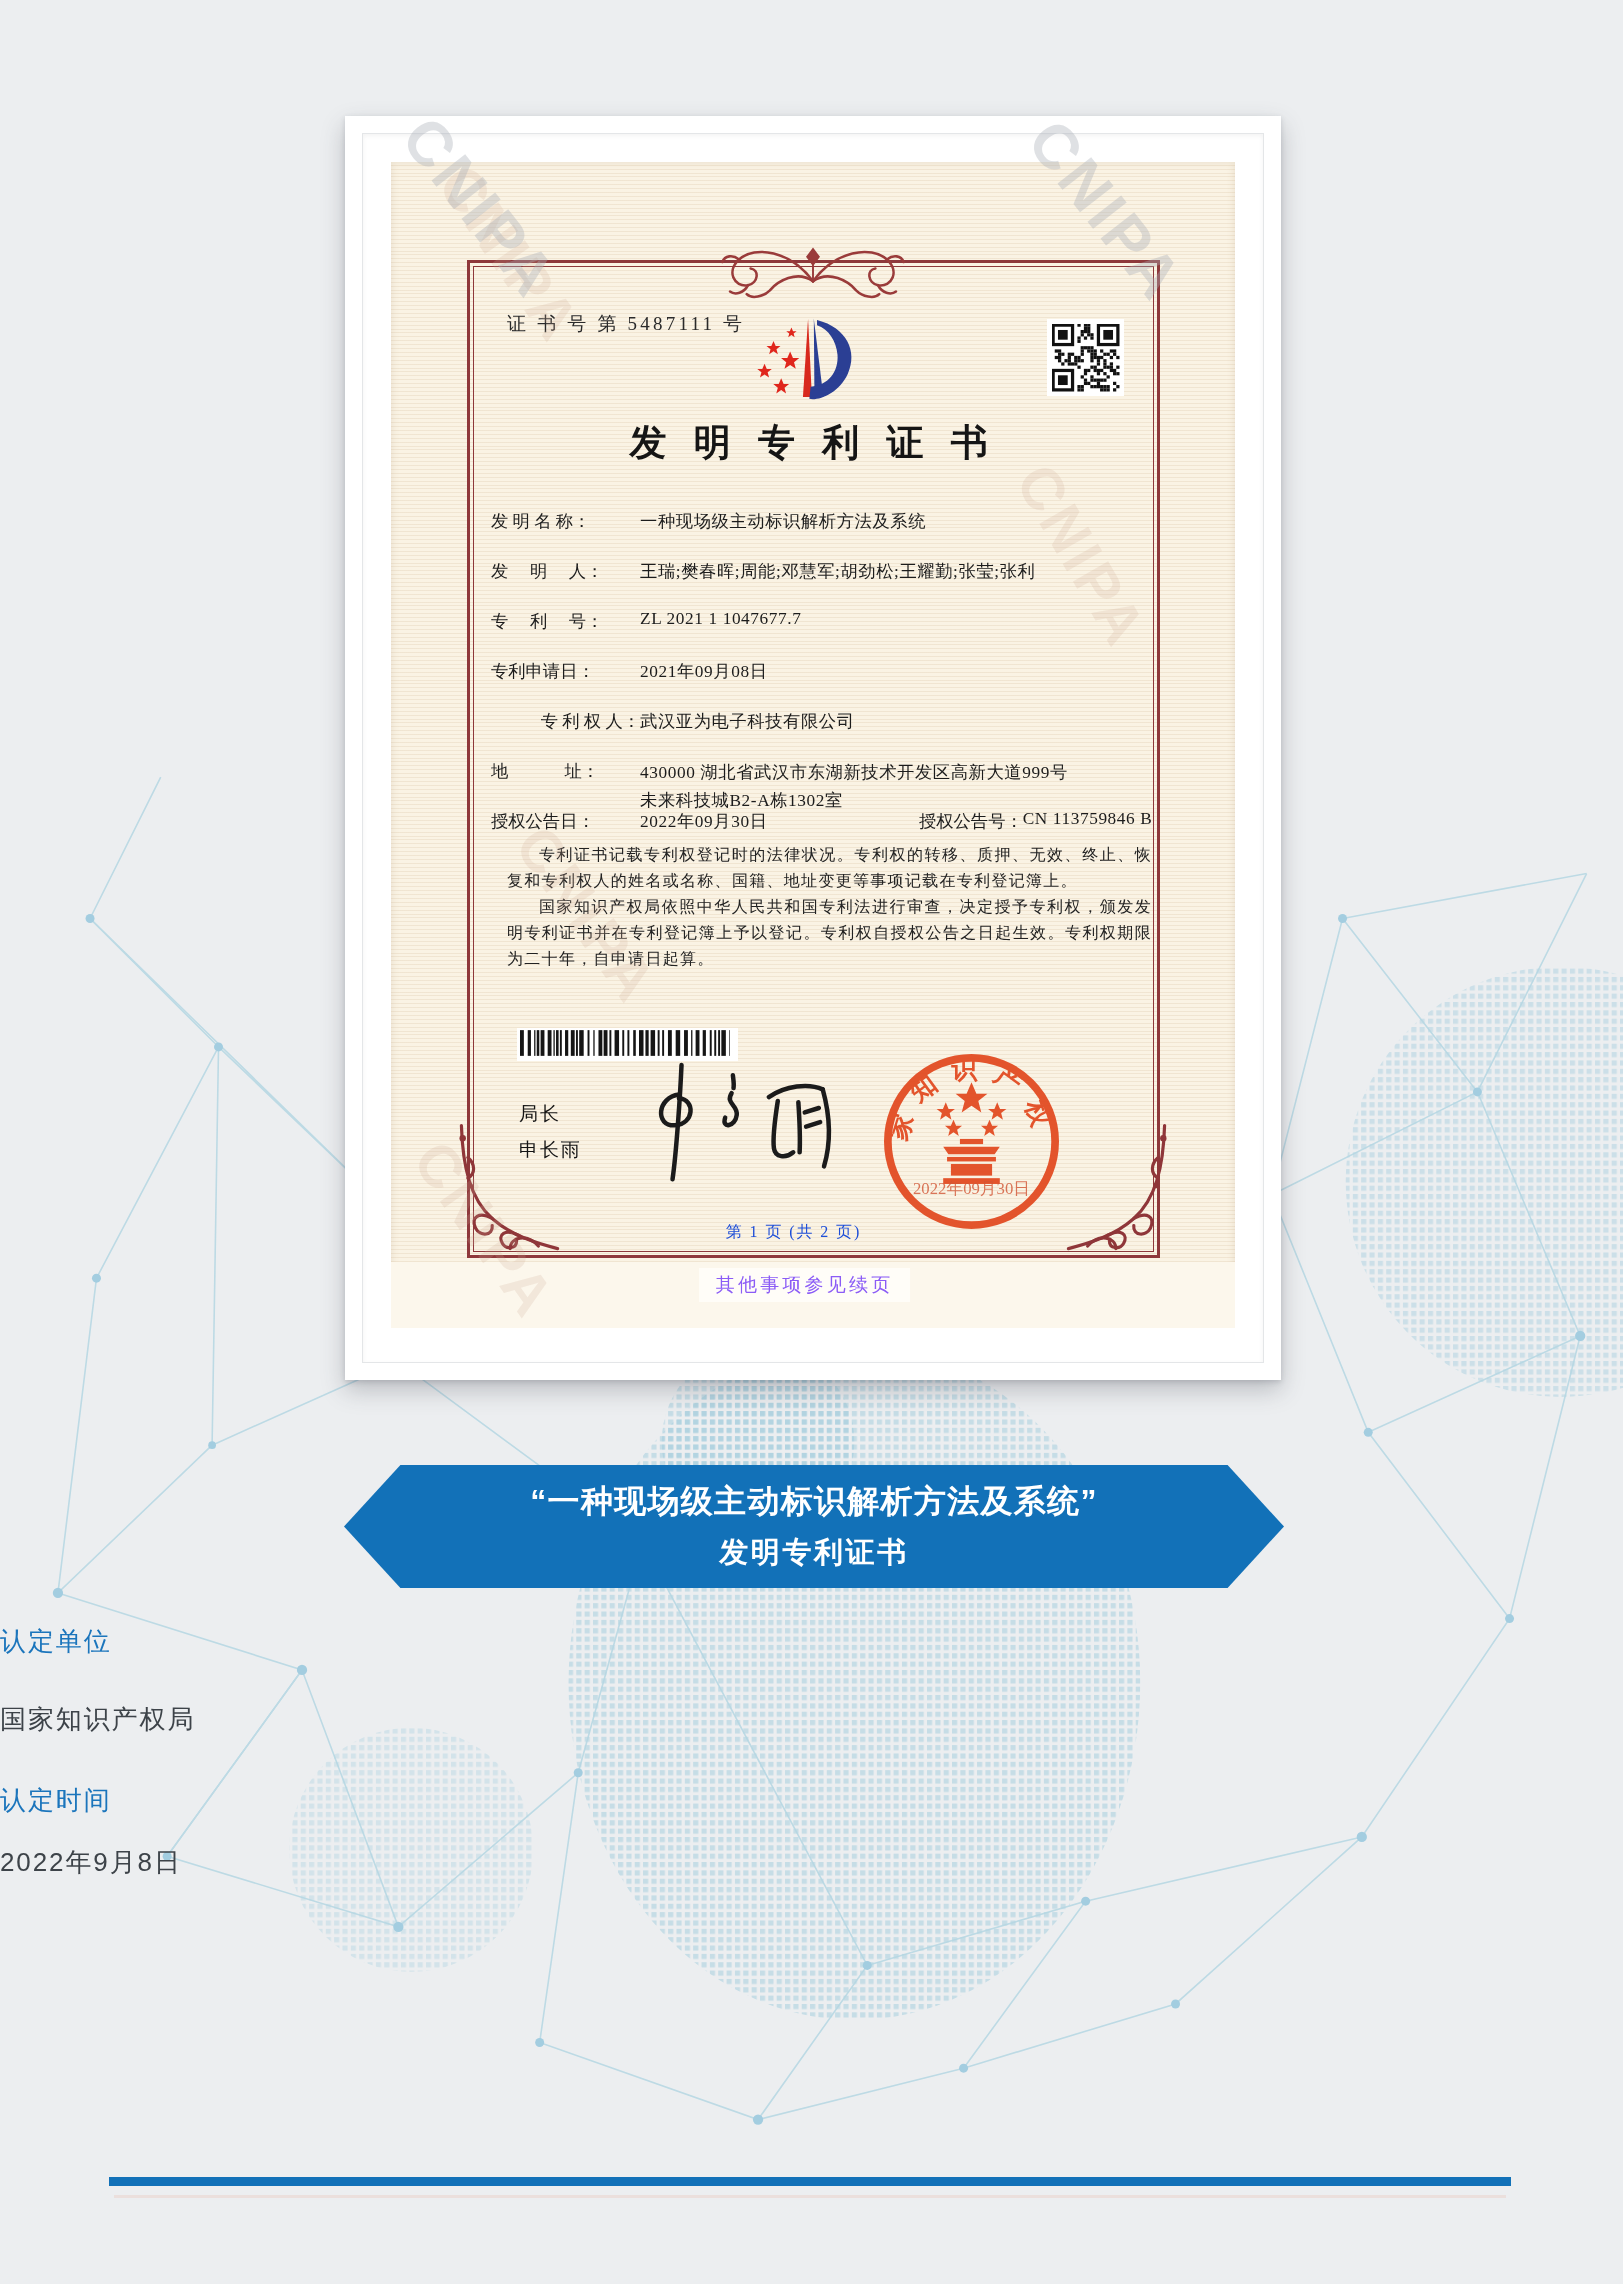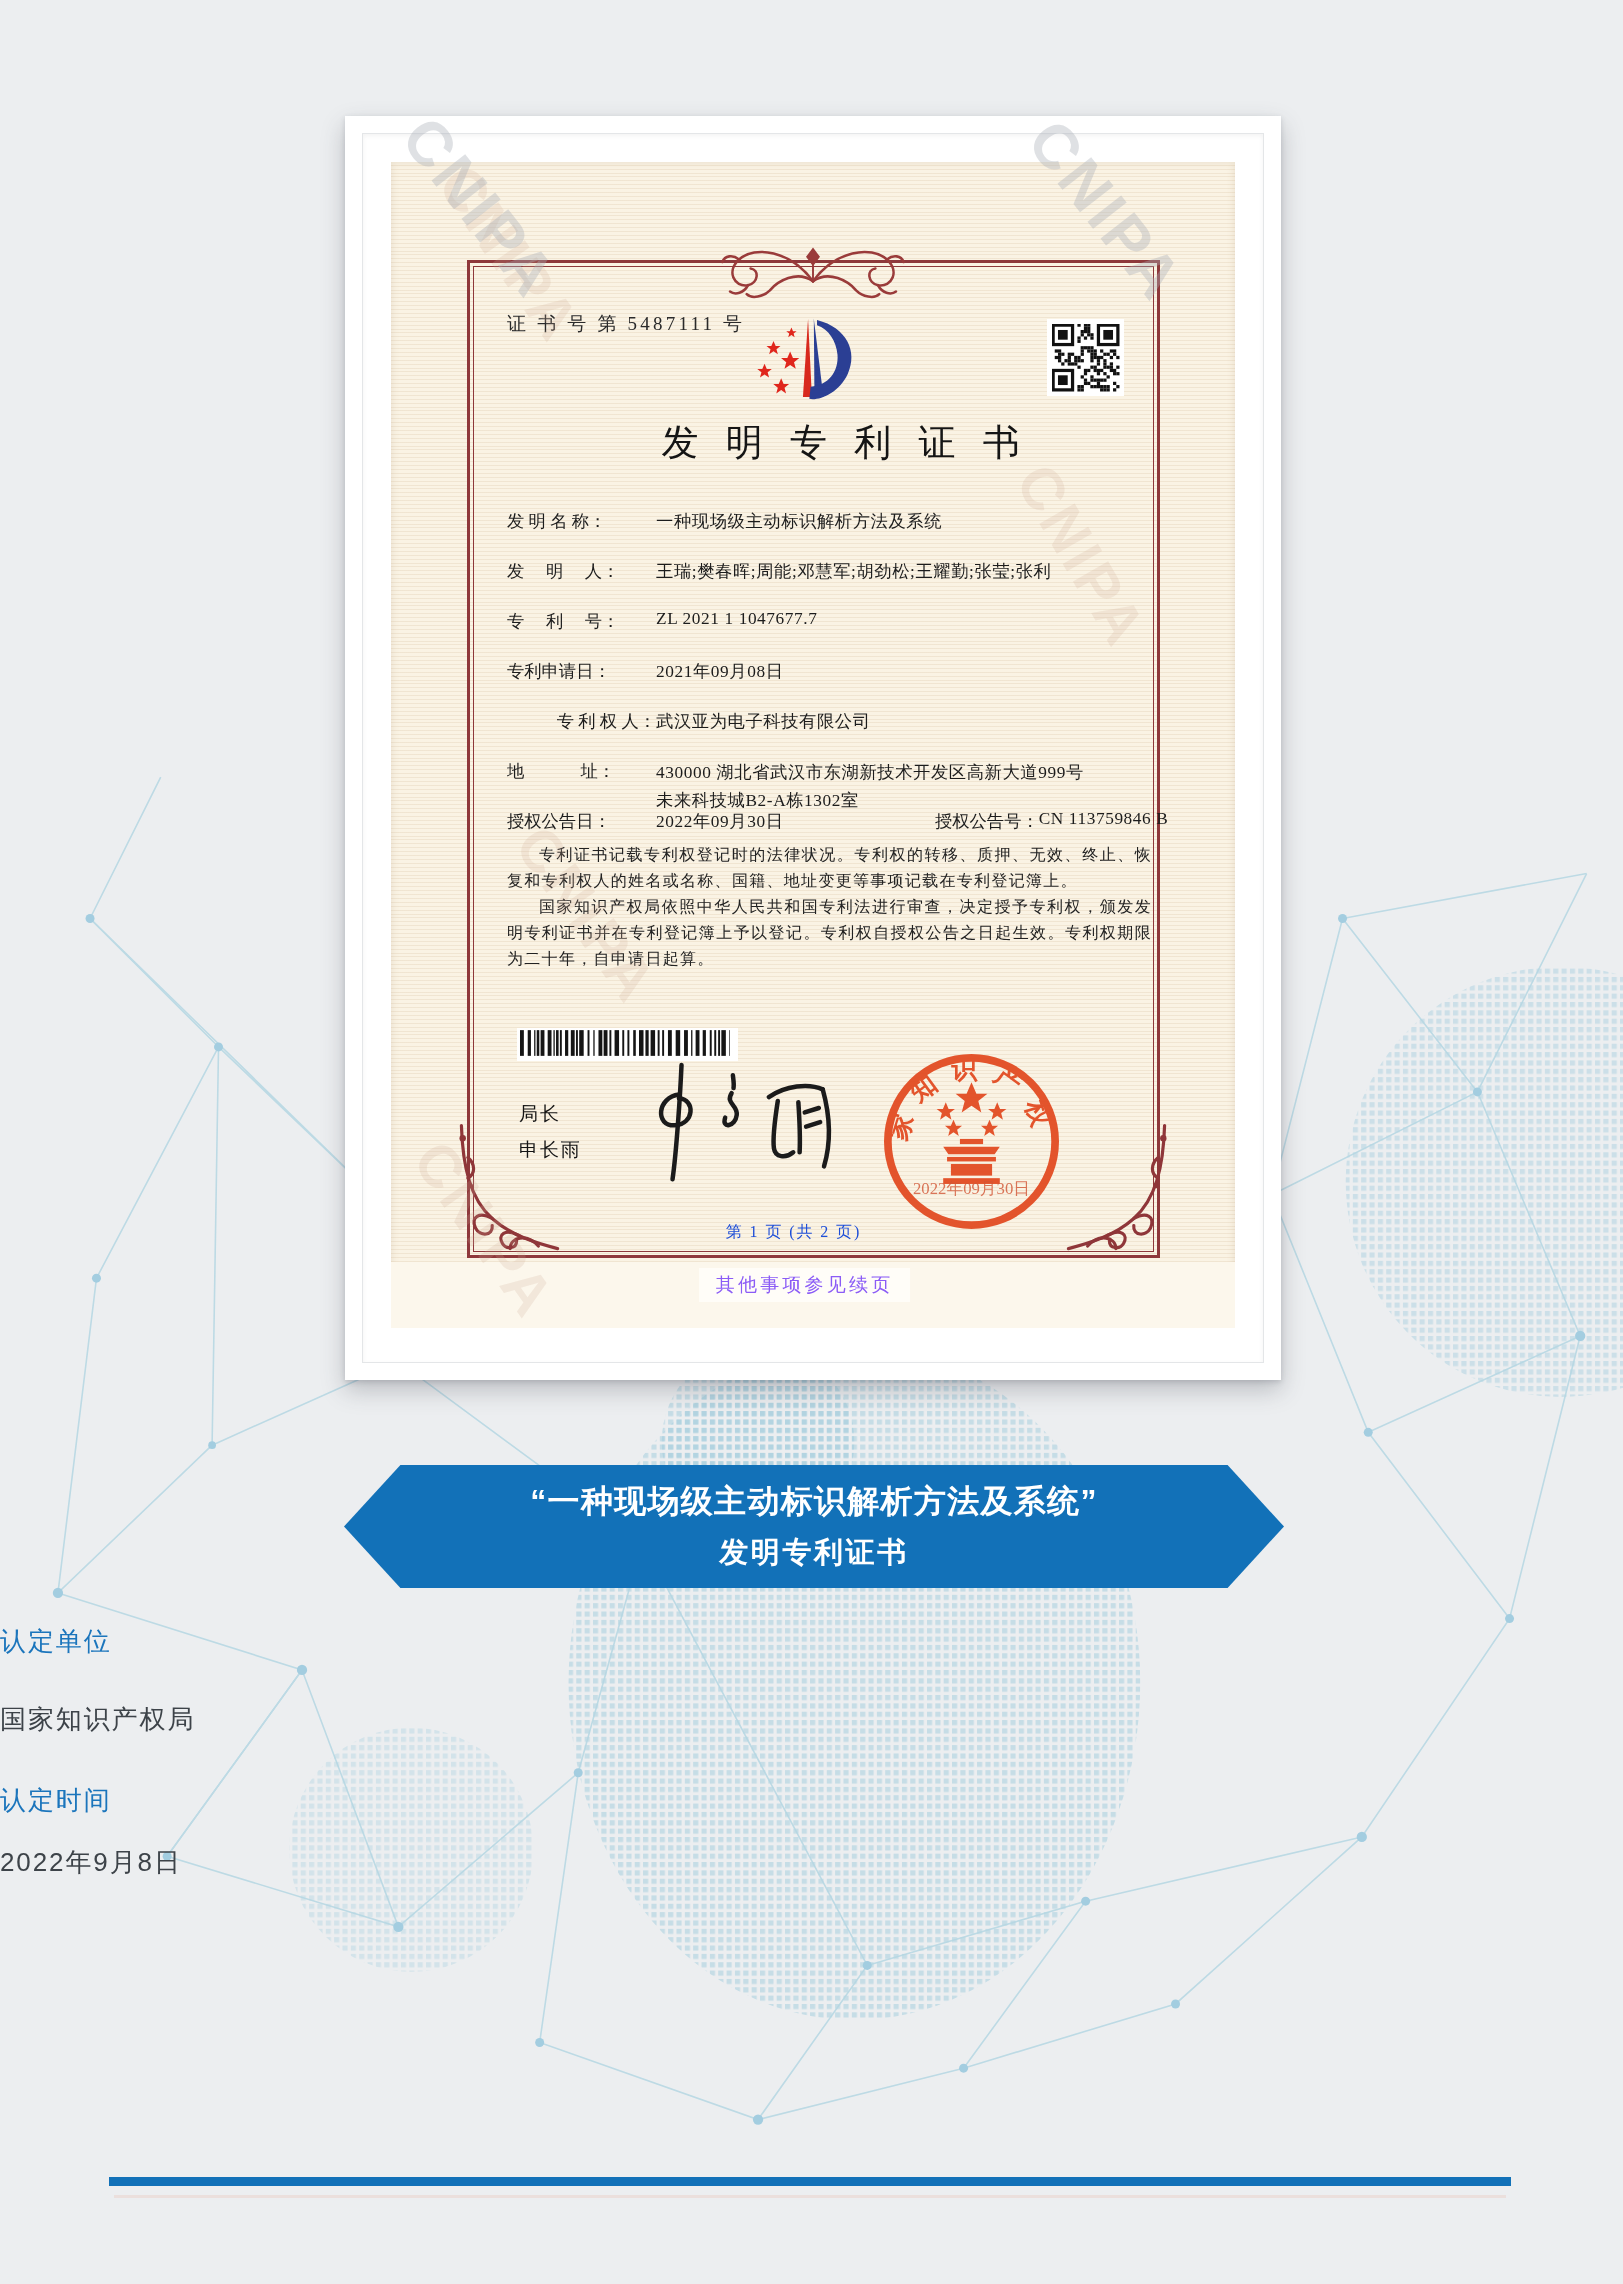--- a/index.html
+++ b/index.html
@@ -44,24 +44,24 @@
   .red-border{position:absolute;left:76px;top:98px;width:687px;height:992px;border:3.9px solid #8e383b;}
   .red-border .inner{position:absolute;inset:2.6px;border:1.3px solid #8e383b;}
 
   .cert-no{
     position:absolute;left:116px;top:149px;font-size:19px;color:#2a2a2a;letter-spacing:3.2px;white-space:pre;
   }
   .logo{position:absolute;left:350px;top:153px;}
   .qr{position:absolute;left:656px;top:157px;background:#fff;padding:4.5px;}
   .cert-title{
     position:absolute;left:0;width:100%;top:256px;text-align:center;
-    font-size:37px;font-weight:normal;color:#151515;letter-spacing:9px;white-space:pre;margin-left:32px;
-  }
-
-  .row{position:absolute;left:116px;font-size:17.3px;color:#1c1c1c;white-space:nowrap;}
+    font-size:37px;font-weight:bold;color:#151515;letter-spacing:9px;white-space:pre;
+  }
+
+  .row{position:absolute;left:100px;font-size:17.3px;color:#1c1c1c;white-space:nowrap;}
   .row .lab{display:inline-block;width:149px;white-space:pre;vertical-align:top;}
   .row .val{display:inline-block;vertical-align:top;letter-spacing:0.6px;}
   .row .val.wrap{white-space:normal;width:432px;line-height:28px;}
   .row .second{position:absolute;left:428px;top:0;text-align:center;}
 
   .paras{
     position:absolute;left:116px;top:680px;width:645px;
     font-size:16px;line-height:26px;color:#222;text-align:justify;letter-spacing:1.3px;
   }
   .paras p{margin:0;text-indent:2em;}

